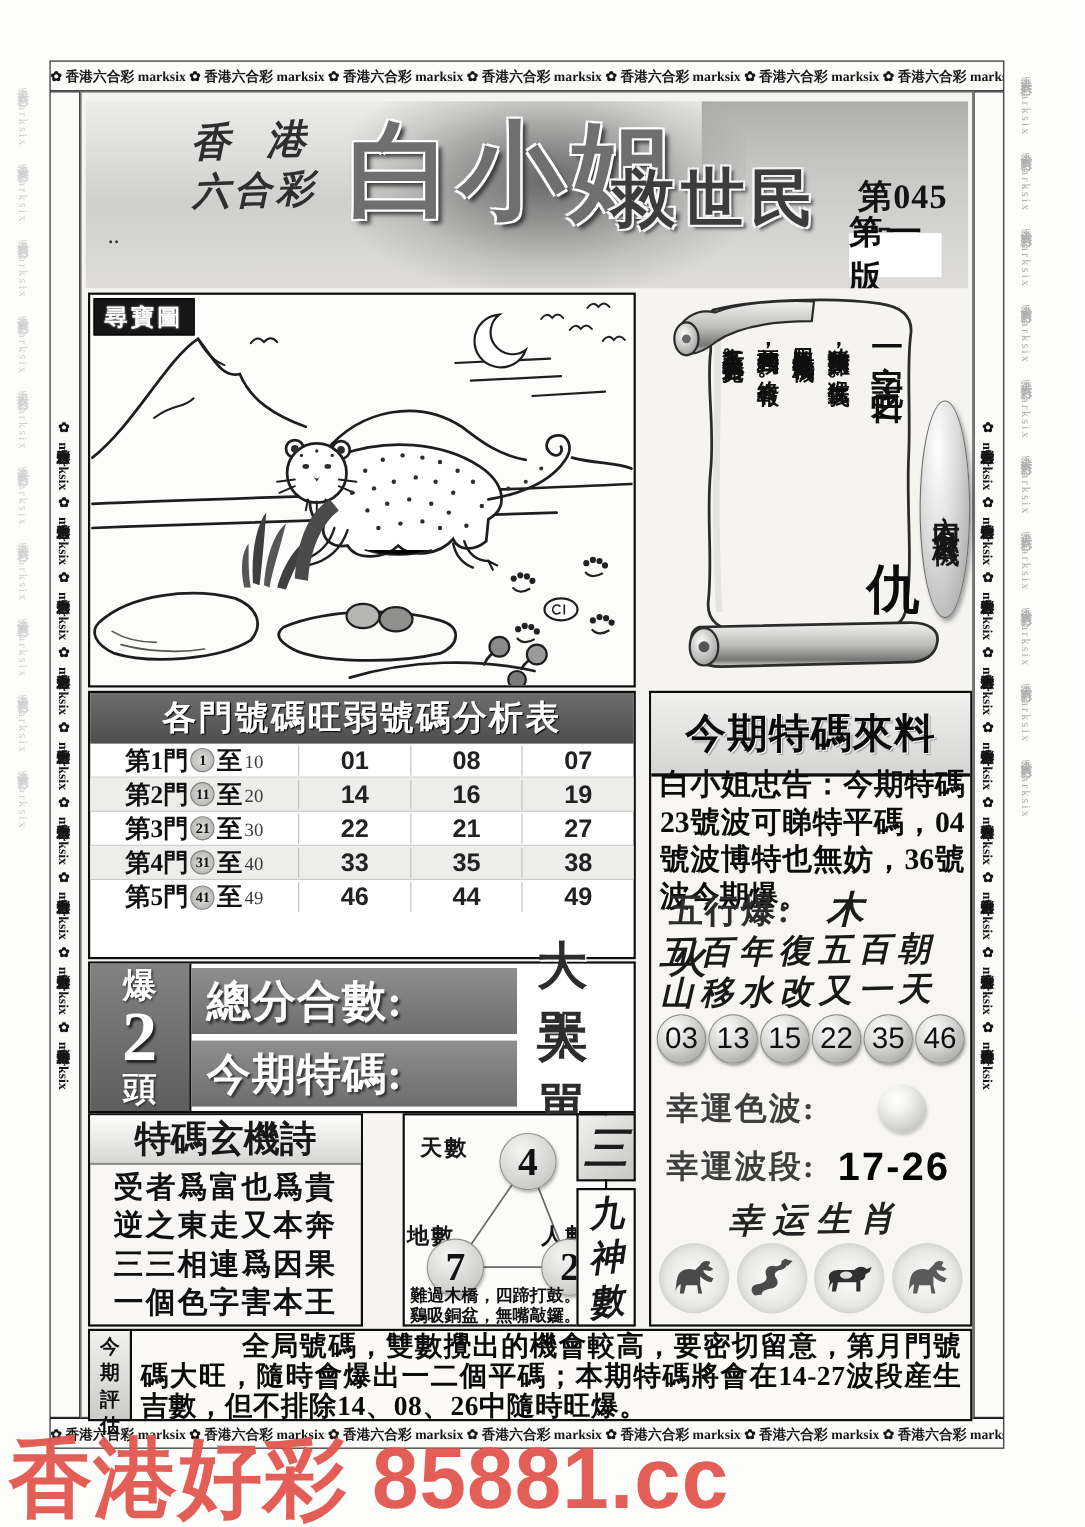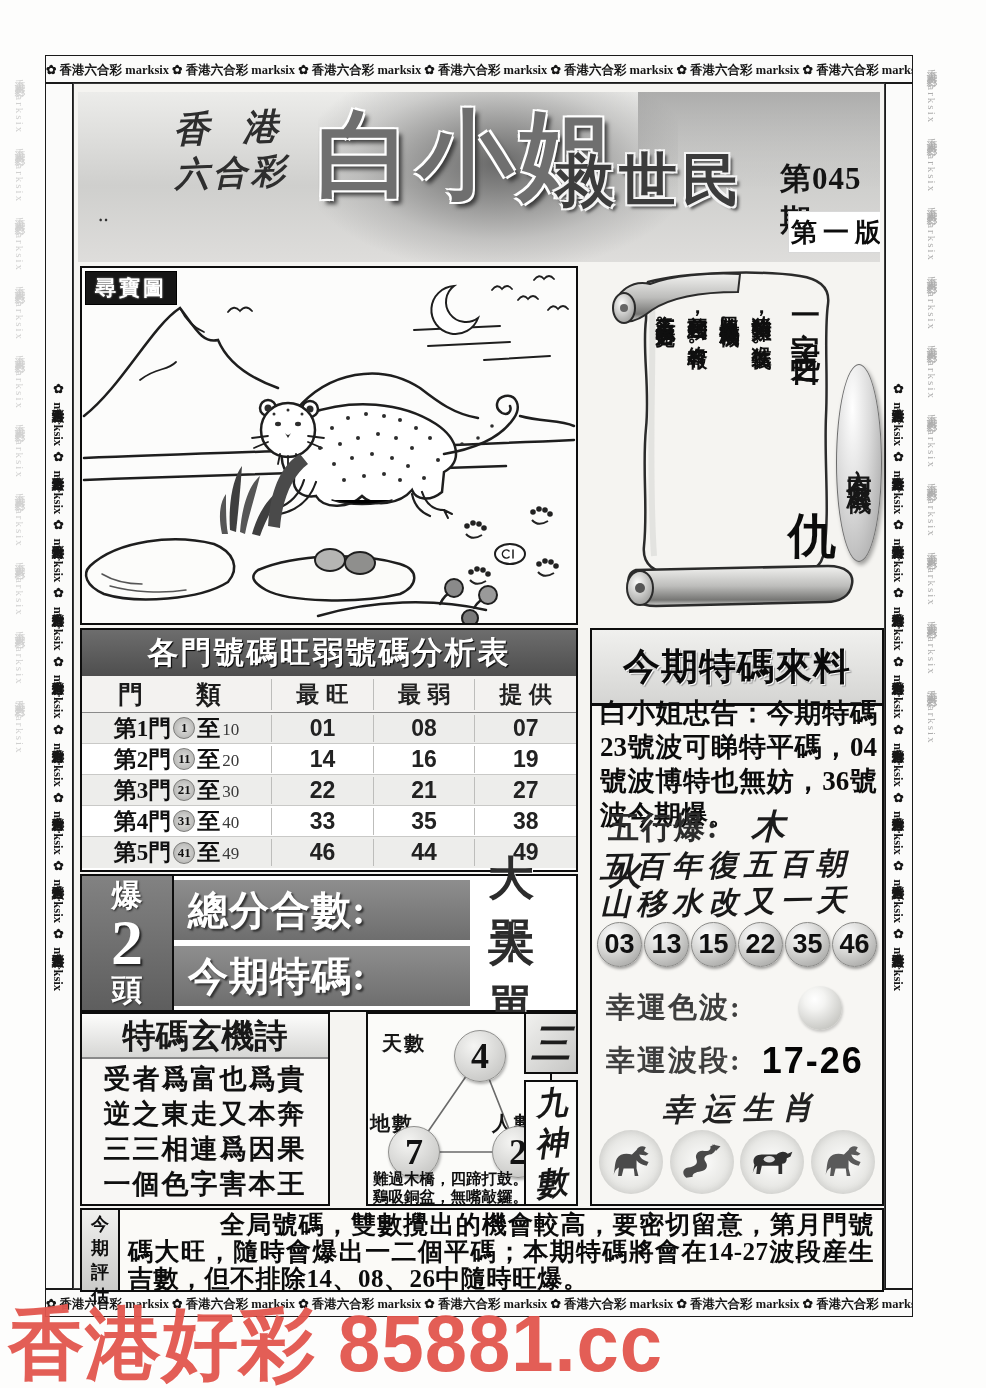--- a/index.html
+++ b/index.html
@@ -37,23 +37,23 @@
          color:#2e2e2e;letter-spacing:12px;transform:rotate(-2deg);line-height:44px;white-space:nowrap;}
   .brand .b2{letter-spacing:4px;font-size:34px;}
   .hdr-dots{position:absolute;left:20px;top:108px;font-size:20px;color:#333;letter-spacing:4px;}
   .title-main{position:absolute;left:238px;top:0px;font-size:96px;font-weight:900;letter-spacing:5px;
       color:#6f6f6f;white-space:nowrap;
       text-shadow:-2px -2px 0 #fff,2px -2px 0 #fff,-2px 2px 0 #fff,2px 2px 0 #fff,5px 5px 4px #3c3c3c;}
   .title-sub{position:absolute;left:478px;top:50px;font-size:58px;font-weight:900;letter-spacing:5px;
       color:#3c3c3c;white-space:nowrap;
       text-shadow:-2px -2px 0 #f4f4f4,2px -2px 0 #f4f4f4,-2px 2px 0 #f4f4f4,2px 2px 0 #f4f4f4,4px 4px 3px #555;}
   .issue{position:absolute;left:702px;top:66px;font-size:31px;font-weight:800;color:#141414;letter-spacing:1px;}
-  .edition{position:absolute;left:694px;top:120px;width:100px;height:40px;background:#fff;
-           display:flex;align-items:center;justify-content:center;font-size:26px;font-weight:800;
-           color:#0d0d0d;letter-spacing:6px;box-shadow:0 0 0 1px #d8d8d8;margin-left:17px;}
+  .edition{position:absolute;left:694px;top:120px;width:84px;height:40px;background:#fff;
+           display:flex;align-items:center;justify-content:center;font-size:30px;font-weight:800;
+           color:#0d0d0d;letter-spacing:6px;box-shadow:0 0 0 1px #d8d8d8;}
 
   
   .map-panel{position:absolute;left:80px;top:266px;width:498px;height:359px;border:2px solid #0d0d0d;
              background:#fcfcfb;overflow:hidden;}
   .map-label{position:absolute;left:3px;top:3px;z-index:5;background:#161616;color:#fff;
              font-size:21px;font-weight:800;letter-spacing:3px;padding:2px 9px;border:1px solid #000;
              text-shadow:0 0 2px #bbb;}
   .map-panel svg{position:absolute;left:0;top:0;}
 
   
@@ -151,21 +151,21 @@
   .sp-wuxing{position:absolute;left:16px;top:174px;font-size:31px;font-weight:800;color:#2c2c2c;
              letter-spacing:2px;}
   .sp-wuxing .wx-val{font-style:italic;font-size:34px;letter-spacing:34px;margin-left:22px;color:#1b1b1b;}
   .sp-verse{position:absolute;left:8px;top:216px;width:278px;font-size:30px;font-style:italic;
             font-weight:700;letter-spacing:6px;line-height:37px;color:#191919;transform:rotate(-1deg);
             white-space:nowrap;}
   .sp-balls{position:absolute;left:5px;right:5px;top:292px;display:flex;justify-content:space-between;}
   .ball{width:45px;height:45px;border-radius:50%;display:flex;align-items:center;justify-content:center;
         background:radial-gradient(circle at 35% 28%,#ffffff,#d4d4d2 45%,#979795);
         border:1px solid #8b8b89;box-shadow:1px 2px 3px rgba(0,0,0,.35);
-        font-family:"Liberation Sans",sans-serif;font-size:27px;font-weight:700;color:#101010;}
+        font-family:"Liberation Sans",sans-serif;font-size:27px;font-weight:400;color:#101010;}
   .sp-colorwave{position:absolute;left:14px;right:14px;top:356px;display:flex;align-items:center;}
   .cw-label,.wv-label{font-size:29px;font-weight:800;color:#3e3e3e;letter-spacing:2px;}
   .lucky-ball{width:44px;height:44px;border-radius:50%;margin-left:56px;
         background:radial-gradient(circle at 38% 30%,#ffffff 0%,#f4f4f2 25%,#c9c9c5 75%,#b4b4b0);
         box-shadow:1px 2px 3px rgba(0,0,0,.2);}
   .sp-wave{position:absolute;left:14px;top:410px;display:flex;align-items:center;}
   .wv-value{margin-left:20px;font-family:"Liberation Sans",sans-serif;font-size:36px;font-weight:900;
             letter-spacing:2px;color:#050505;}
   .sp-zlabel{position:absolute;left:30px;right:20px;top:458px;text-align:center;font-size:31px;
              font-style:italic;font-weight:700;letter-spacing:9px;color:#222;transform:rotate(-1deg);}
@@ -356,26 +356,20 @@
       <span class="s-line" data-name="proverb-line">恩將仇報藏殺機。</span>
       <span class="s-line" data-name="proverb-line">善惡到頭，終有報。</span>
       <span class="s-line" data-name="proverb-line">多行不義必自斃。</span>
     </div>
     <div class="s-big" data-name="key-character">仇</div>
     <div class="badge" data-name="mystery-badge">內有玄機</div>
   </div>
 
   <div class="table-panel" data-name="gate-analysis-table">
     <div class="t-title" data-name="table-title">各門號碼旺弱號碼分析表</div>
-    <div class="t-head" data-name="table-header-row">
-      <div class="c-gate" data-name="col-header-gate">門　類</div>
-      <div class="c-num" data-name="col-header-strongest">最 旺</div>
-      <div class="c-num" data-name="col-header-weakest">最 弱</div>
-      <div class="c-num" data-name="col-header-offer">提 供</div>
-    </div>
     <div class="t-row" data-name="table-row">
       <div class="c-gate">
           <span class="gate-name" data-name="gate-name">第1門</span>
           <span class="circle-num" data-name="range-start-circle">1</span>
           <span class="zhi" data-name="range-to">至</span>
           <span class="end-num" data-name="range-end">10</span>
         </div>
       <div class="c-num" data-name="strongest-number">01</div>
       <div class="c-num" data-name="weakest-number">08</div>
       <div class="c-num" data-name="offered-number">07</div>

